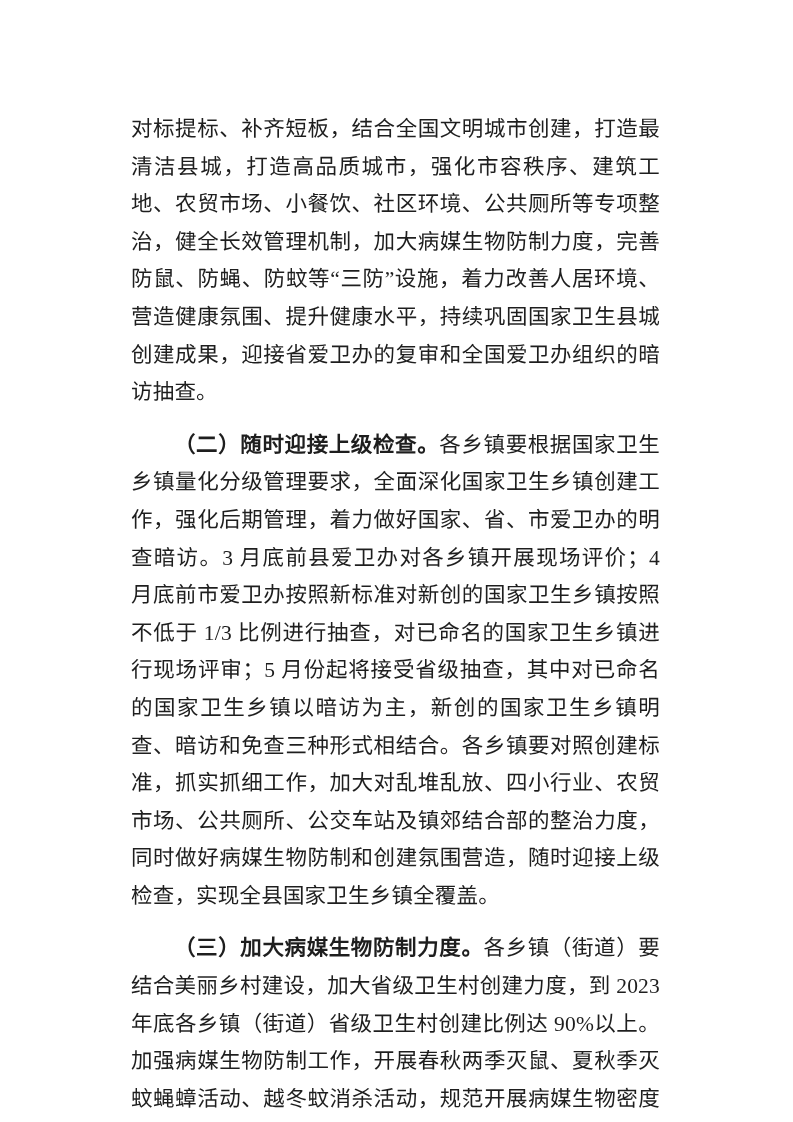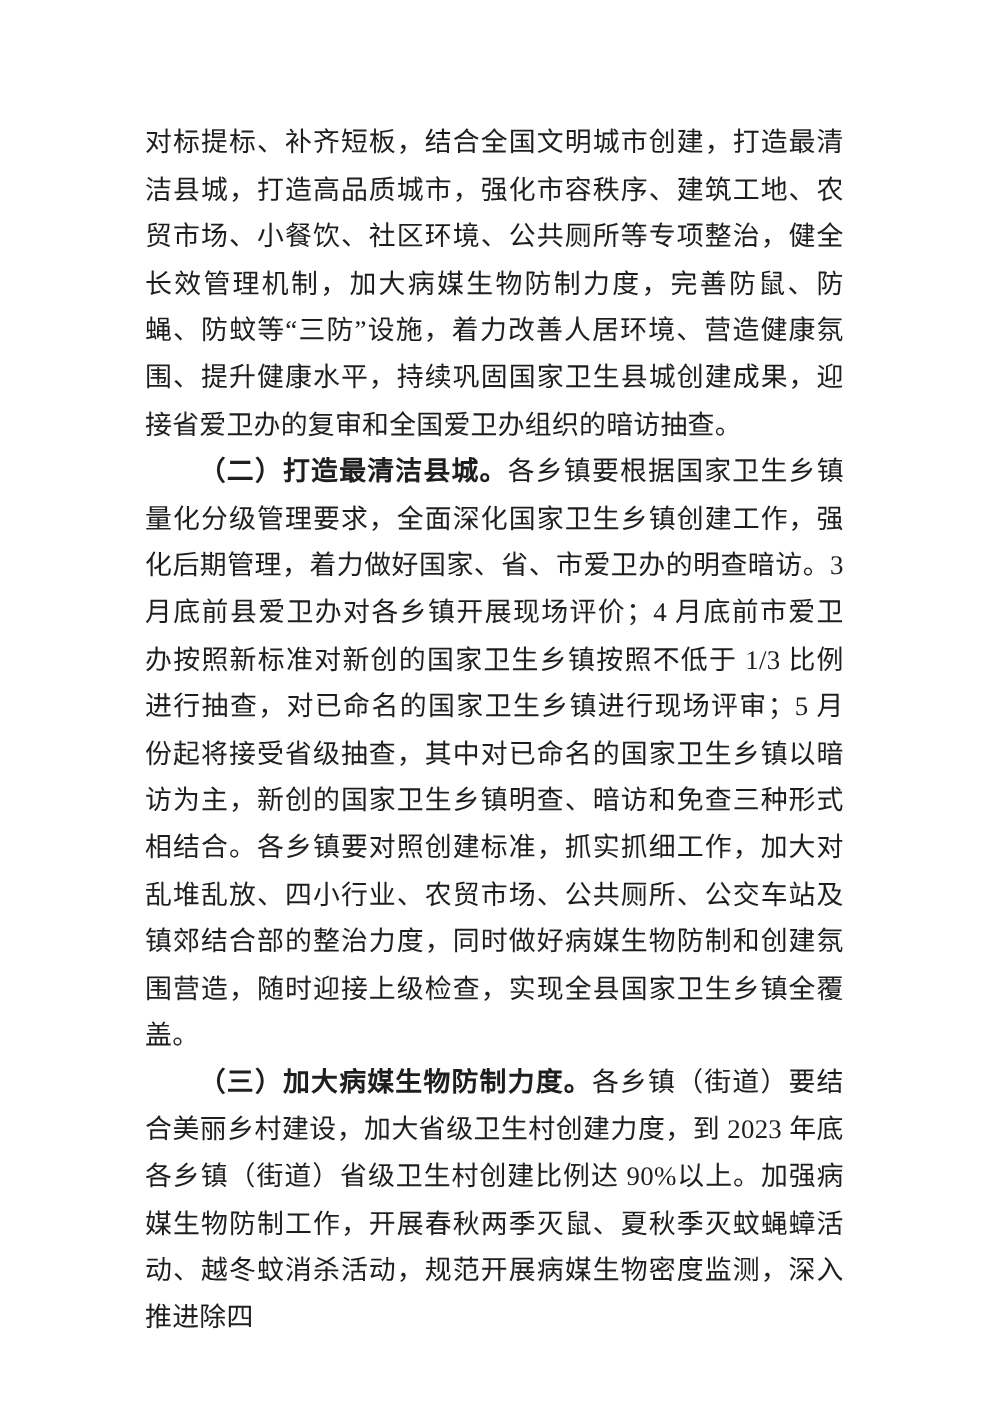--- a/index.html
+++ b/index.html
@@ -21,37 +21,37 @@
     width: 559px;
     font-family: "Liberation Serif", "DejaVu Serif", serif;
     font-size: 21.5px;
     line-height: 37.6px;
     color: #1e1e1e;
     text-align: justify;
     text-justify: inter-character;
     letter-spacing: 0.2px;
   }
   .para {
-    margin: 0;
+    margin: 15px;
     padding: 0;
     font-family: Liberation Serif, serif;
   }
   .para.indent {
     text-indent: 2em;
   }
   .lead {
     font-weight: 700;
   }
 </style>
 </head>
 <body>
 
 <div class="page">
   <div class="content">
 
     <p class="para"><span>对标提标、补齐短板，结合全国文明城市创建，打造最清洁县城，打造高品质城市，强化市容秩序、建筑工地、农贸市场、小餐饮、社区环境、公共厕所等专项整治，健全长效管理机制，加大病媒生物防制力度，完善防鼠、防蝇、防蚊等“三防”设施，着力改善人居环境、营造健康氛围、提升健康水平，持续巩固国家卫生县城创建成果，迎接省爱卫办的复审和全国爱卫办组织的暗访抽查。</span></p>
 
-    <p class="para indent"><span class="lead">（二）打造最清洁县城。</span><span>各乡镇要根据国家卫生乡镇量化分级管理要求，全面深化国家卫生乡镇创建工作，强化后期管理，着力做好国家、省、市爱卫办的明查暗访。3 月底前县爱卫办对各乡镇开展现场评价；4 月底前市爱卫办按照新标准对新创的国家卫生乡镇按照不低于 1/3 比例进行抽查，对已命名的国家卫生乡镇进行现场评审；5 月份起将接受省级抽查，其中对已命名的国家卫生乡镇以暗访为主，新创的国家卫生乡镇明查、暗访和免查三种形式相结合。各乡镇要对照创建标准，抓实抓细工作，加大对乱堆乱放、四小行业、农贸市场、公共厕所、公交车站及镇郊结合部的整治力度，同时做好病媒生物防制和创建氛围营造，随时迎接上级检查，实现全县国家卫生乡镇全覆盖。</span></p>
+    <p class="para indent"><span class="lead">（二）随时迎接上级检查。</span><span>各乡镇要根据国家卫生乡镇量化分级管理要求，全面深化国家卫生乡镇创建工作，强化后期管理，着力做好国家、省、市爱卫办的明查暗访。3 月底前县爱卫办对各乡镇开展现场评价；4 月底前市爱卫办按照新标准对新创的国家卫生乡镇按照不低于 1/3 比例进行抽查，对已命名的国家卫生乡镇进行现场评审；5 月份起将接受省级抽查，其中对已命名的国家卫生乡镇以暗访为主，新创的国家卫生乡镇明查、暗访和免查三种形式相结合。各乡镇要对照创建标准，抓实抓细工作，加大对乱堆乱放、四小行业、农贸市场、公共厕所、公交车站及镇郊结合部的整治力度，同时做好病媒生物防制和创建氛围营造，随时迎接上级检查，实现全县国家卫生乡镇全覆盖。</span></p>
 
     <p class="para indent"><span class="lead">（三）加大病媒生物防制力度。</span><span>各乡镇（街道）要结合美丽乡村建设，加大省级卫生村创建力度，到 2023 年底各乡镇（街道）省级卫生村创建比例达 90%以上。加强病媒生物防制工作，开展春秋两季灭鼠、夏秋季灭蚊蝇蟑活动、越冬蚊消杀活动，规范开展病媒生物密度监测，深入推进除四</span></p>
 
   </div>
 </div>
 
 </body></html>

